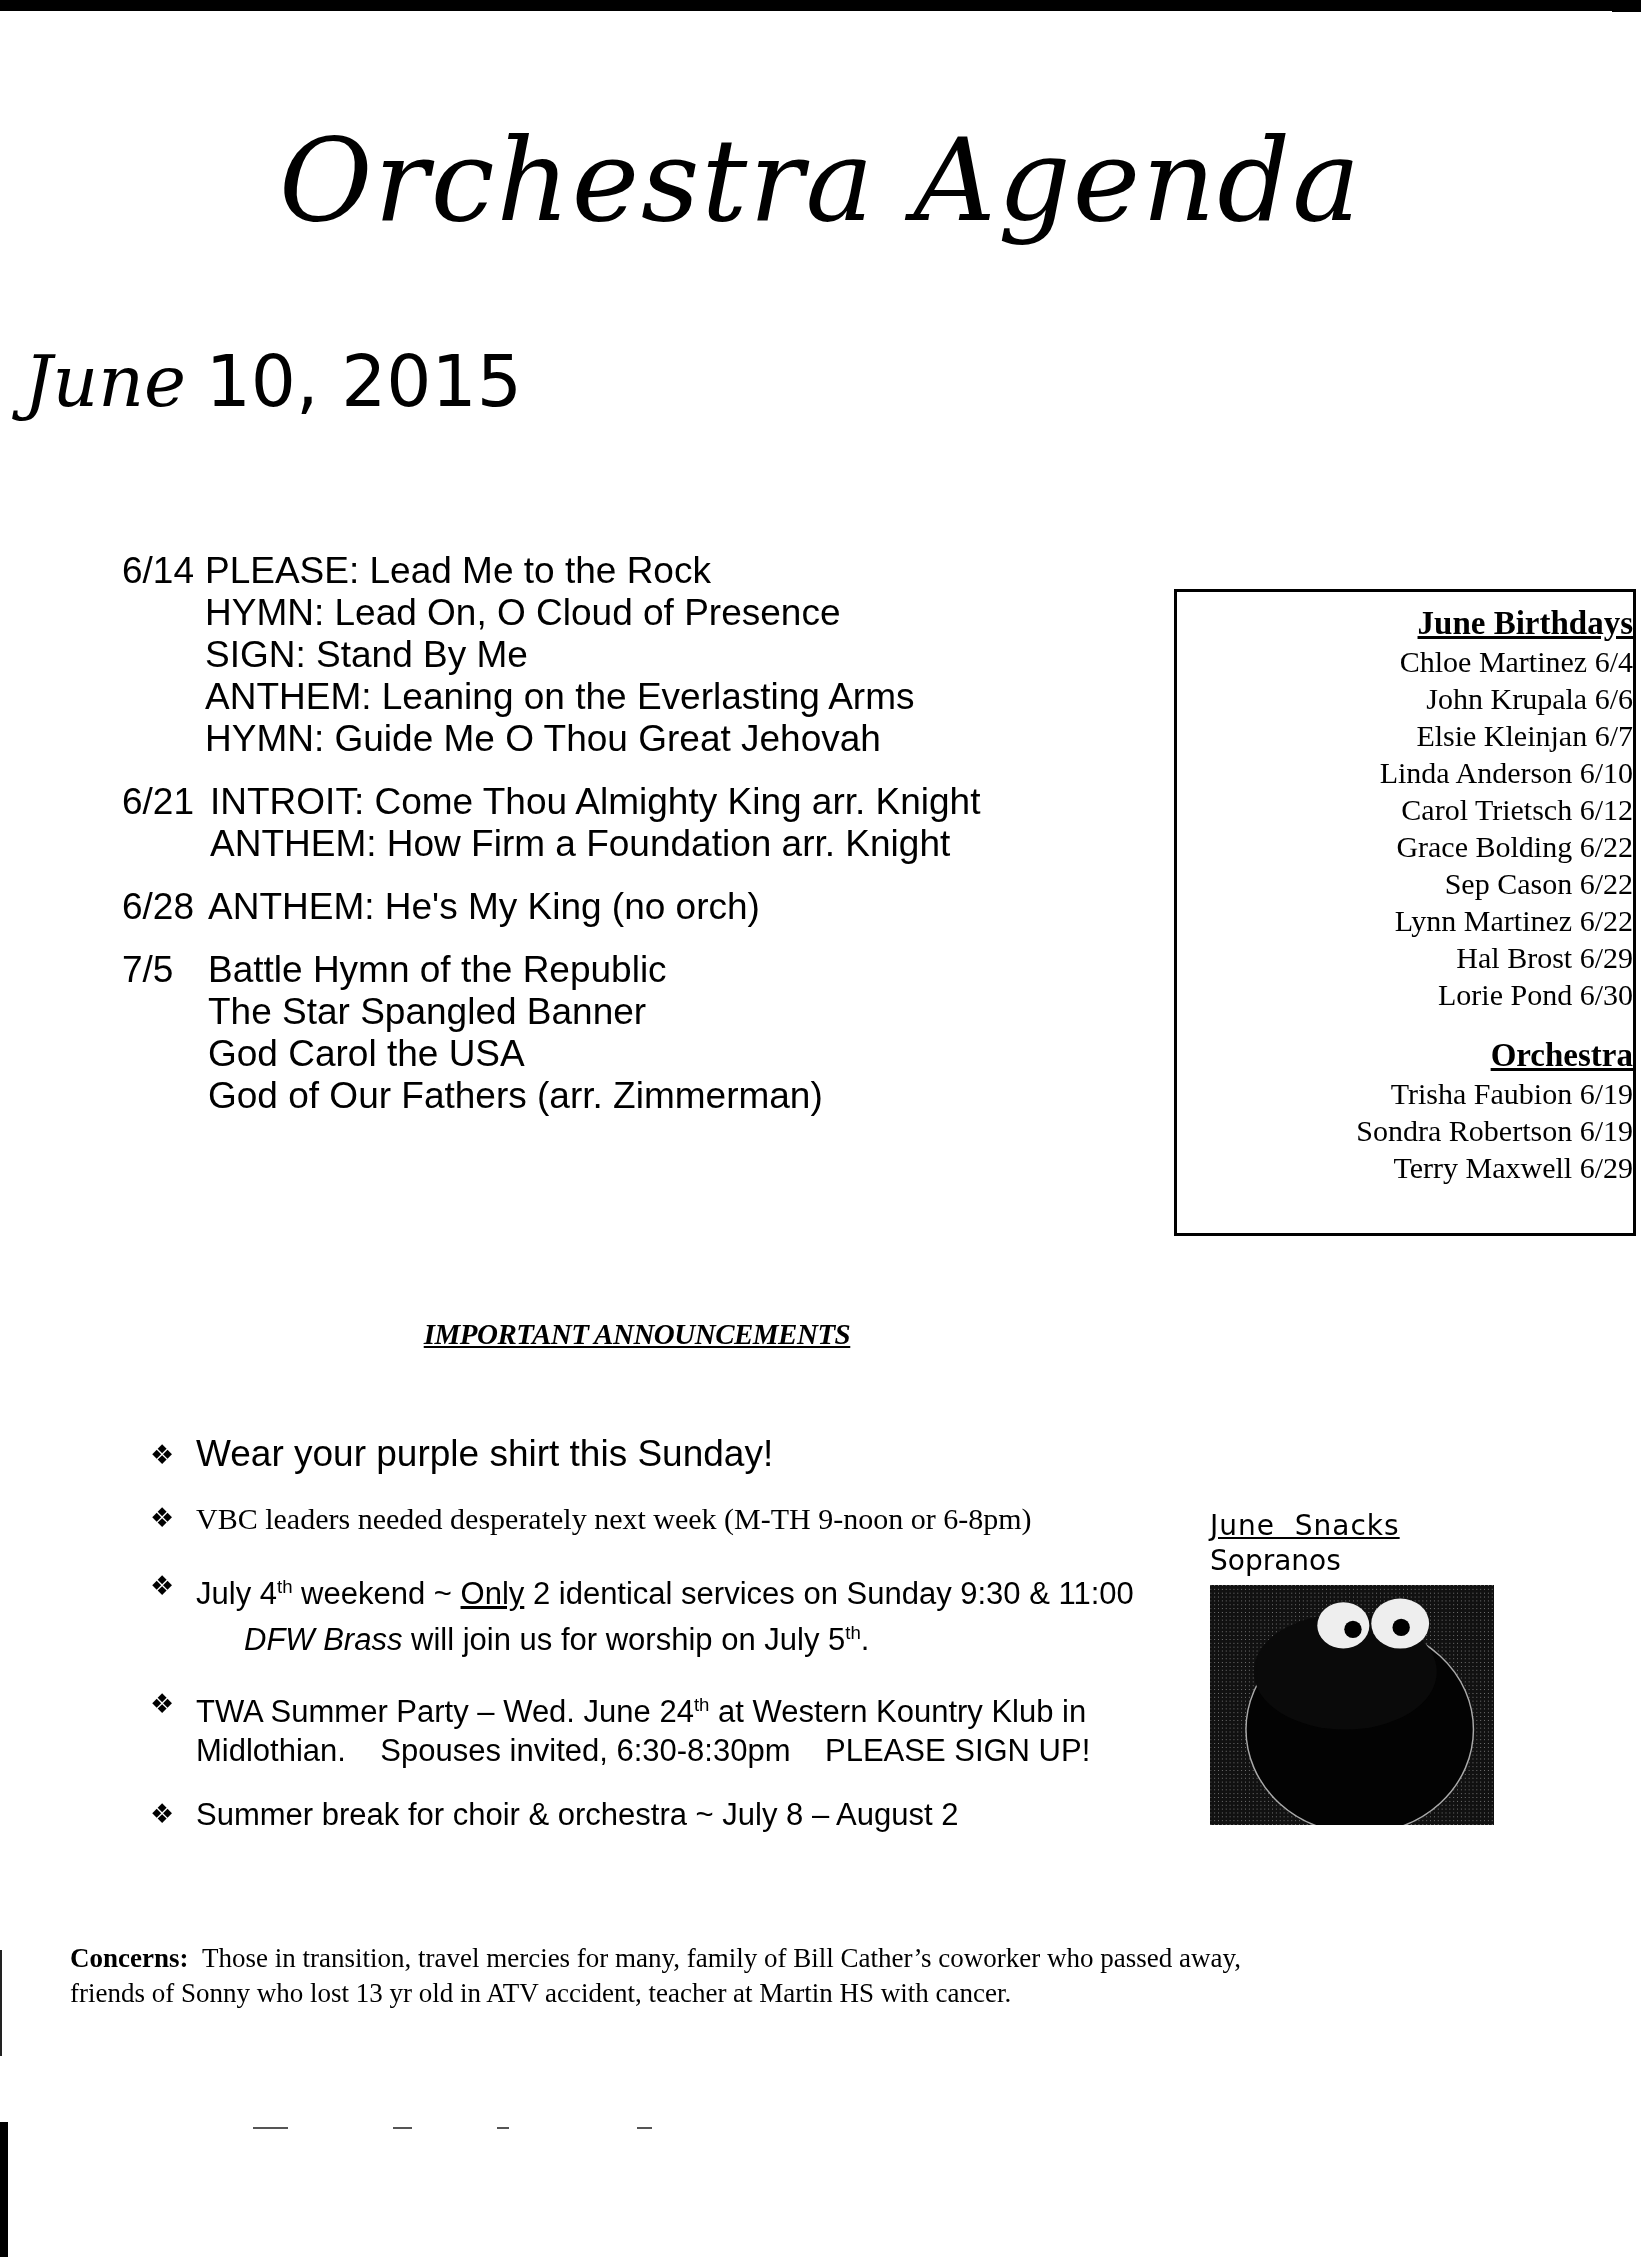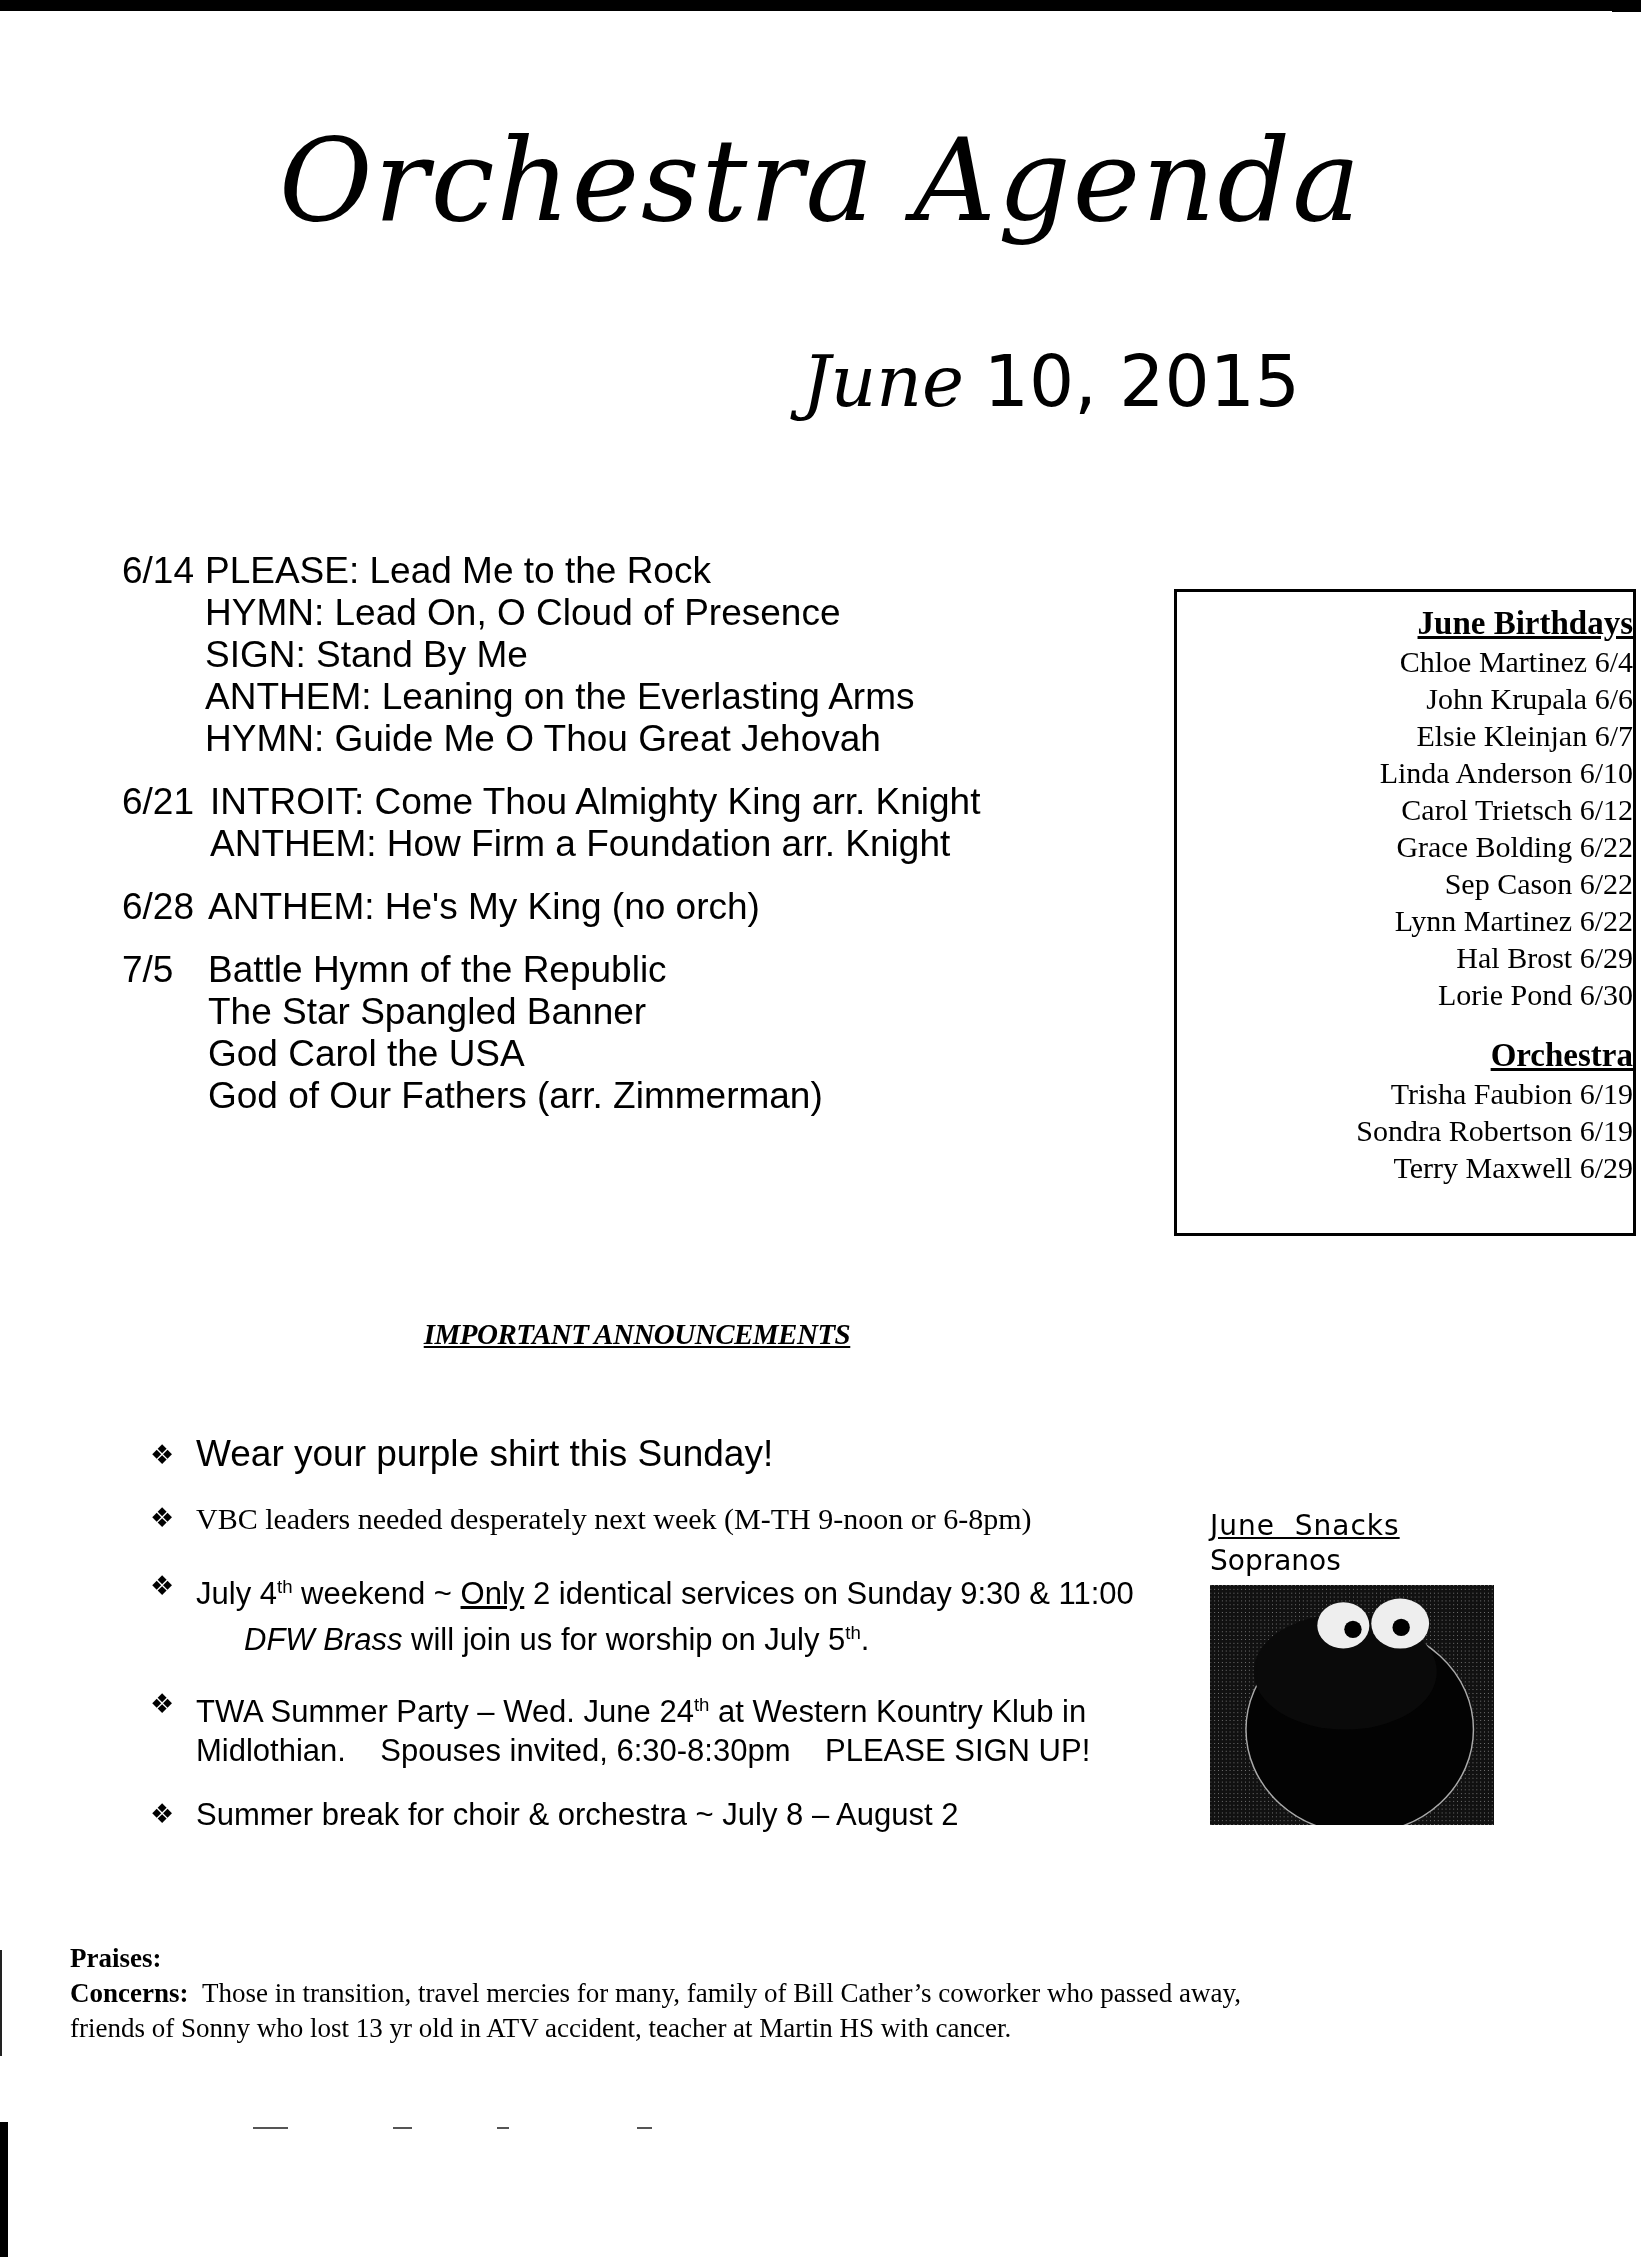--- a/index.html
+++ b/index.html
@@ -13,22 +13,22 @@
   .scan-left { position: absolute; left: 0; top: 2122px; width: 7.7px; height: 135px; background: #000; }
   .scan-left-thin { position: absolute; left: 0; top: 1950px; width: 1.9px; height: 106px; background: #222; }
   .specks { position: absolute; top: 2127px; height: 1.9px; background: #555; }
 
   .title {
     position: absolute; left: 0; width: 1641px; top: 124px; text-align: center;
     font-family: "DejaVu Serif", serif; font-style: italic; font-size: 114px;
     letter-spacing: 1.9px; line-height: 1;
   }
   .title-date {
-    position: absolute; left: 0; width: 1300px; top: 346px; text-align: right;
-    font-size: 71px; line-height: 1;
+    position: absolute; left: 0; width: 1300px; top: 346px; text-align: left;
+    font-size: 71px; line-height: 1; padding-left: 24px;
   }
   .title-date .month { font-family: "DejaVu Serif", serif; font-style: italic; }
   .title-date .rest { font-family: "DejaVu Sans", sans-serif; font-weight: 500; }
 
   .schedule { position: absolute; left: 108px; top: 550px; font-family: "Liberation Sans", sans-serif; font-size: 37px; }
   .week { position: relative; margin-bottom: 21px; }
   .week .date { position: absolute; left: 14px; top: 0; }
   .week .items { margin-left: 97px; }
   .week .item { line-height: 42px; height: 42px; white-space: nowrap; }
 
@@ -184,17 +184,16 @@
     <ellipse cx="155" cy="150" rx="118" ry="108" fill="#030303" stroke="#aaa" stroke-width="1.5"></ellipse>
     <ellipse cx="140" cy="90" rx="95" ry="60" fill="#0a0a0a"></ellipse>
     <ellipse cx="138" cy="42" rx="27" ry="24" fill="#eeeeee"></ellipse>
     <ellipse cx="197" cy="40" rx="30" ry="26" fill="#eeeeee"></ellipse>
     <circle cx="148" cy="46" r="9" fill="#000"></circle>
     <circle cx="198" cy="44" r="9" fill="#000"></circle>
   </svg>
 </div>
 
 <div class="footer">
-  <div><span class="label">Praises:</span></div>
   <div><span class="label">Concerns:</span>&nbsp;&nbsp;<span>Those in transition, travel mercies for many, family of Bill Cather’s coworker who passed away,</span></div>
   <div>friends of Sonny who lost 13 yr old in ATV accident, teacher at Martin HS with cancer.</div>
 </div>
 
 
 </body></html>

